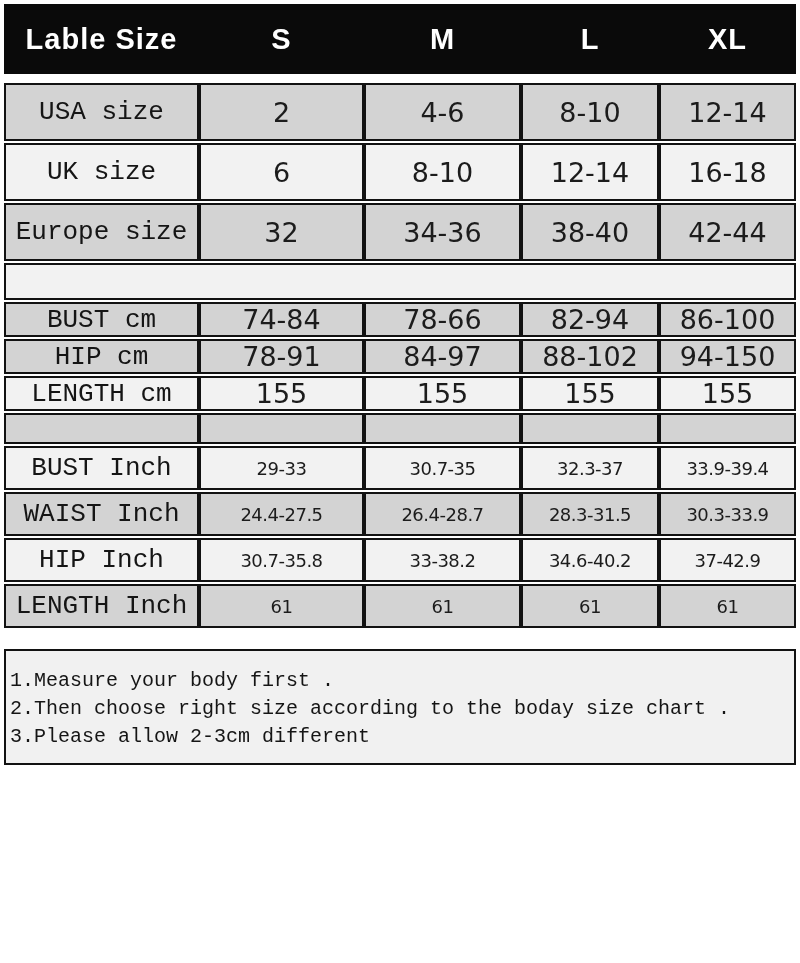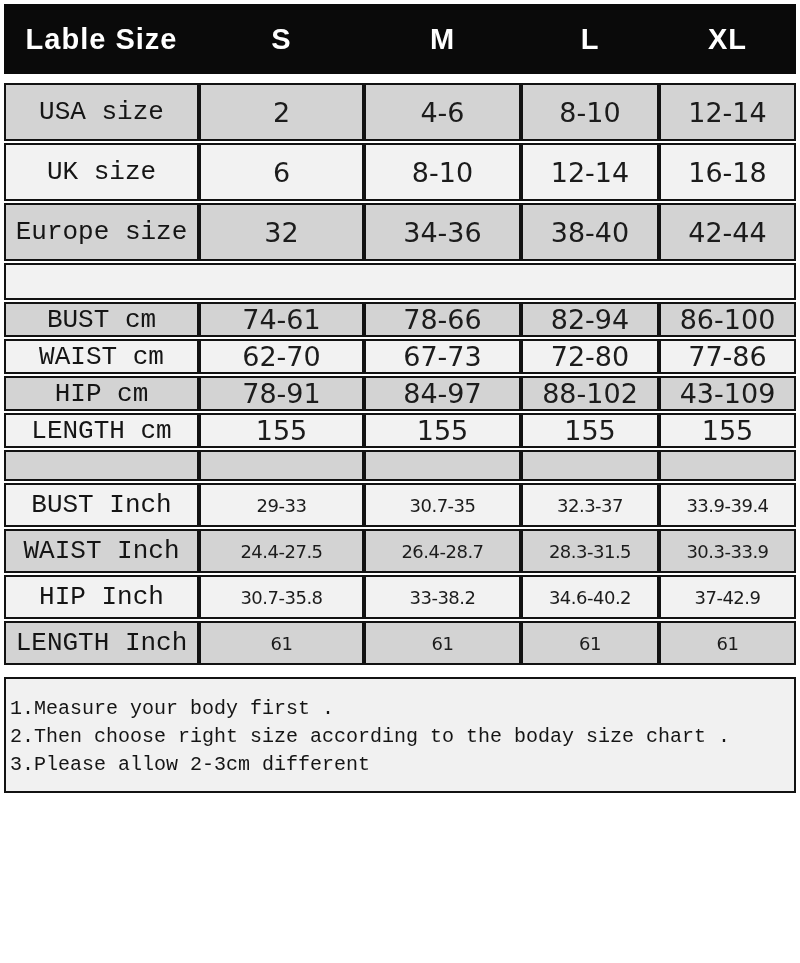--- a/index.html
+++ b/index.html
@@ -78,21 +78,21 @@
   }
   td.val {
     font-family: "DejaVu Sans", "Liberation Sans", sans-serif;
     font-size: 27px;
     color: #1c1c1c;
   }
   .r-inch td.val { font-size: 18px; letter-spacing: -0.5px; }
 
   
   .notes {
-    margin-top: 10px;
+    margin-top: 19px;
     width: 792px;
     height: 116px;
     background: var(--notes-bg);
     border: 2px solid var(--border);
     padding: 16px 6px 0 4px;
   }
   .note-line {
     display: block;
     font-size: 20px;
     line-height: 28px;
@@ -140,38 +140,31 @@
           <td class="val">32</td>
           <td class="val">34-36</td>
           <td class="val">38-40</td>
           <td class="val">42-44</td>
         </tr>
         <tr class="r-sp1 light">
           <td colspan="5"></td>
         </tr>
         <tr class="r-cm gray">
           <td class="lbl">BUST cm</td>
-          <td class="val">74-61</td>
+          <td class="val">74-84</td>
           <td class="val">78-66</td>
           <td class="val">82-94</td>
           <td class="val">86-100</td>
-        </tr>
-        <tr class="r-cm light">
-          <td class="lbl">WAIST cm</td>
-          <td class="val">62-70</td>
-          <td class="val">67-73</td>
-          <td class="val">72-80</td>
-          <td class="val">77-86</td>
         </tr>
         <tr class="r-cm gray">
           <td class="lbl">HIP cm</td>
           <td class="val">78-91</td>
           <td class="val">84-97</td>
           <td class="val">88-102</td>
-          <td class="val">43-109</td>
+          <td class="val">94-150</td>
         </tr>
         <tr class="r-cm light">
           <td class="lbl">LENGTH cm</td>
           <td class="val">155</td>
           <td class="val">155</td>
           <td class="val">155</td>
           <td class="val">155</td>
         </tr>
         <tr class="r-sp2 gray">
           <td></td>

